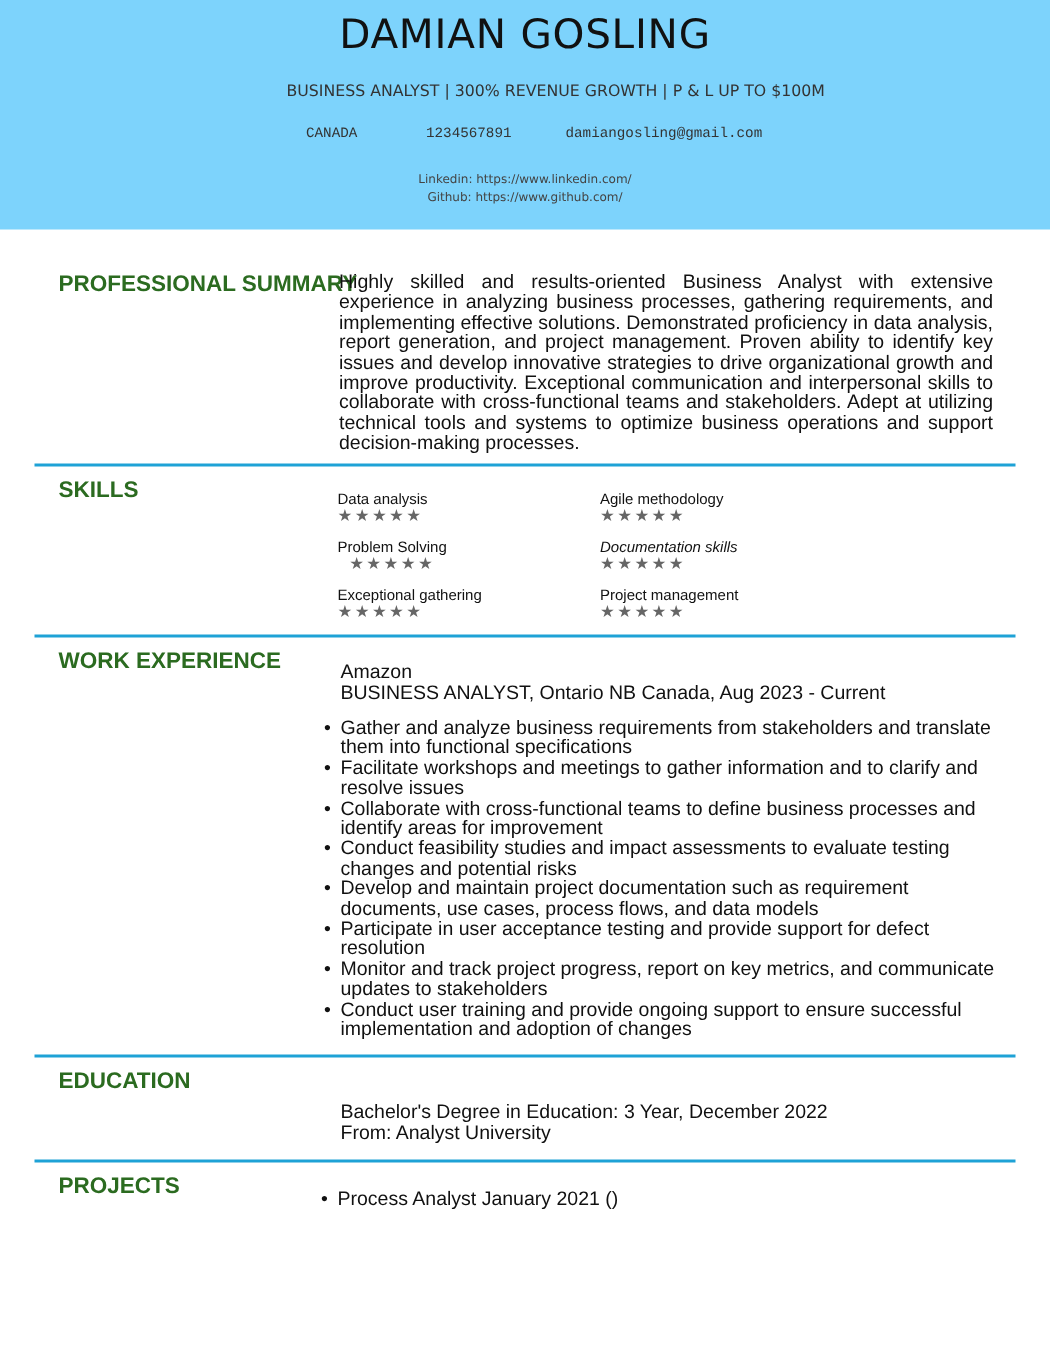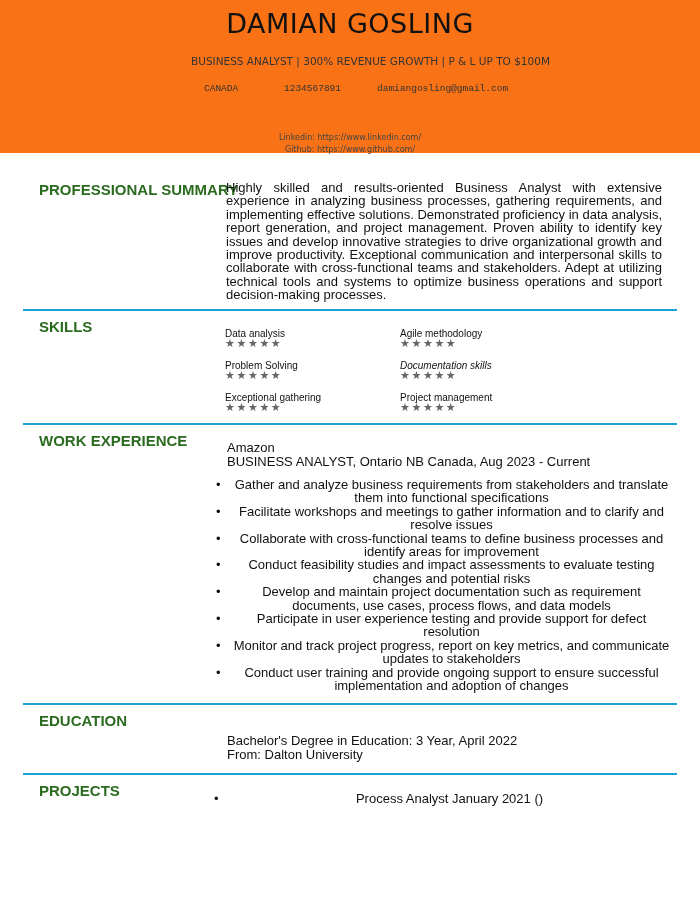--- a/index.html
+++ b/index.html
@@ -1,51 +1,51 @@
 <!DOCTYPE html>
 <html><head>
 <meta charset="utf-8">
 <style>
   * { box-sizing: border-box; margin: 0; padding: 0; }
   html, body { width: 700px; height: 898px; background: #ffffff; overflow: hidden; }
   body { font-family: "Liberation Sans", sans-serif; color: #222; position: relative; }
 
   .header {
     position: absolute; left: 0; top: 0; width: 700px; height: 153px;
-    background: #f97316; text-align: center;
+    background: #7dd3fc; text-align: center;
   }
   .header .name {
     position: absolute; left: 0; width: 700px; top: 8px;
     font-family: "DejaVu Sans", sans-serif; font-size: 27px; color: #111; letter-spacing: 0.5px;
   }
   .header .tagline {
     position: absolute; left: 0; width: 700px; top: 55px;
     font-family: "DejaVu Sans", sans-serif; font-size: 10.5px; color: #333; padding-left: 41px;
   }
   .header .contact {
     position: absolute; top: 83px; font-family: Liberation Mono, monospace; font-size: 9.5px; color: #333;
   }
   .header .links {
     position: absolute; left: 0; width: 700px; top: 114px;
-    font-family: "DejaVu Sans", sans-serif; font-size: 8px; color: #444; line-height: 12px; margin-top: 18px;
+    font-family: "DejaVu Sans", sans-serif; font-size: 8px; color: #444; line-height: 12px;
   }
 
   .section { position: absolute; left: 23px; width: 654px; }
   .divider { position: absolute; left: 23px; width: 654px; height: 2px; background: #1ea2d6; }
   .sec-title {
     position: absolute; left: 16px; top: 0; font-size: 15px; font-weight: bold; color: #2b6b20;
   }
   .content { position: absolute; left: 203px; font-size: 13px; line-height: 13.4px; color: #111; }
 
   .summary { width: 436px; text-align: justify; }
 
   .skill { position: absolute; font-size: 10px; color: #111; }
   .stars { display: block; margin-top: -1px; letter-spacing: 1.6px; font-size: 11px; color: #666; line-height: 11px; font-family: "DejaVu Sans", sans-serif; }
 
-  ul.bullets { list-style: none; text-align: center; }
+  ul.bullets { list-style: none; }
   ul.bullets li { position: relative; padding-left: 11px; }
   ul.bullets li::before { content: "•"; position: absolute; left: 0; top: 0; }
 </style>
 </head>
 <body>
 
 <div class="header">
   <div class="name">DAMIAN GOSLING</div>
   <div class="tagline">BUSINESS ANALYST | 300% REVENUE GROWTH | P &amp; L UP TO $100M</div>
   <div class="contact" style="left:204px;">CANADA</div>
@@ -68,21 +68,21 @@
   <div class="sec-title">SKILLS</div>
 
   <div class="skill" style="left:202px; top:10px;">
     <span>Data analysis</span>
     <span class="stars">★★★★★</span>
   </div>
   <div class="skill" style="left:377px; top:10px;">
     <span>Agile methodology</span>
     <span class="stars">★★★★★</span>
   </div>
-  <div class="skill" style="left:202px; top:42px;">
+  <div class="skill" style="left:202px; top:42px;text-align:center;">
     <span>Problem Solving</span>
     <span class="stars">★★★★★</span>
   </div>
   <div class="skill" style="left:377px; top:42px;font-style:italic;">
     <span>Documentation skills</span>
     <span class="stars">★★★★★</span>
   </div>
   <div class="skill" style="left:202px; top:74px;">
     <span>Exceptional gathering</span>
     <span class="stars">★★★★★</span>
@@ -98,32 +98,32 @@
 <div class="section" style="top:432px;">
   <div class="sec-title">WORK EXPERIENCE</div>
   <div class="content" style="top:9px; left:204px;">Amazon</div>
   <div class="content" style="top:23px; left:204px;">BUSINESS ANALYST,  Ontario NB Canada, Aug 2023 - Current</div>
   <ul class="content bullets" id="exp-bullets" style="top:46px; left:193px; width:460px;">
       <li>Gather and analyze business requirements from stakeholders and translate them into functional specifications</li>
       <li>Facilitate workshops and meetings to gather information and to clarify and resolve issues</li>
       <li>Collaborate with cross-functional teams to define business processes and identify areas for improvement</li>
       <li>Conduct feasibility studies and impact assessments to evaluate testing changes and potential risks</li>
       <li>Develop and maintain project documentation such as requirement documents, use cases, process flows, and data models</li>
-      <li>Participate in user experience testing and provide support for defect resolution</li>
+      <li>Participate in user acceptance testing and provide support for defect resolution</li>
       <li>Monitor and track project progress, report on key metrics, and communicate updates to stakeholders</li>
       <li>Conduct user training and provide ongoing support to ensure successful implementation and adoption of changes</li>
     </ul>
 </div>
 
 <div class="divider" style="top:703px;"></div>
 
 <div class="section" style="top:712px;">
   <div class="sec-title">EDUCATION</div>
-  <div class="content" style="top:22px; left:204px;">Bachelor's Degree in Education:  3 Year, April 2022</div>
-  <div class="content" style="top:36px; left:204px;">From: Dalton University</div>
+  <div class="content" style="top:22px; left:204px;">Bachelor's Degree in Education:  3 Year, December 2022</div>
+  <div class="content" style="top:36px; left:204px;">From: Analyst University</div>
 </div>
 
 <div class="divider" style="top:773px;"></div>
 
 <div class="section" style="top:782px;">
   <div class="sec-title">PROJECTS</div>
   <ul class="content bullets" style="top:10px; left:191px; width:460px;">
     <li>Process Analyst January 2021 ()</li>
   </ul>
 </div>

